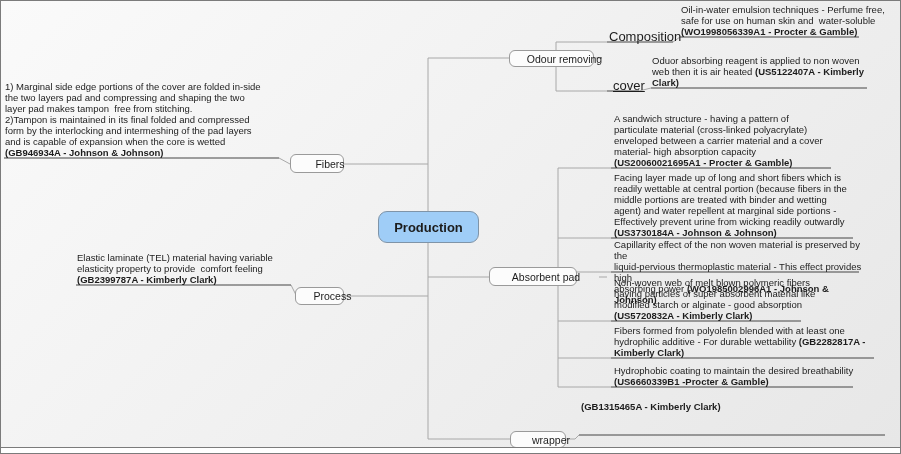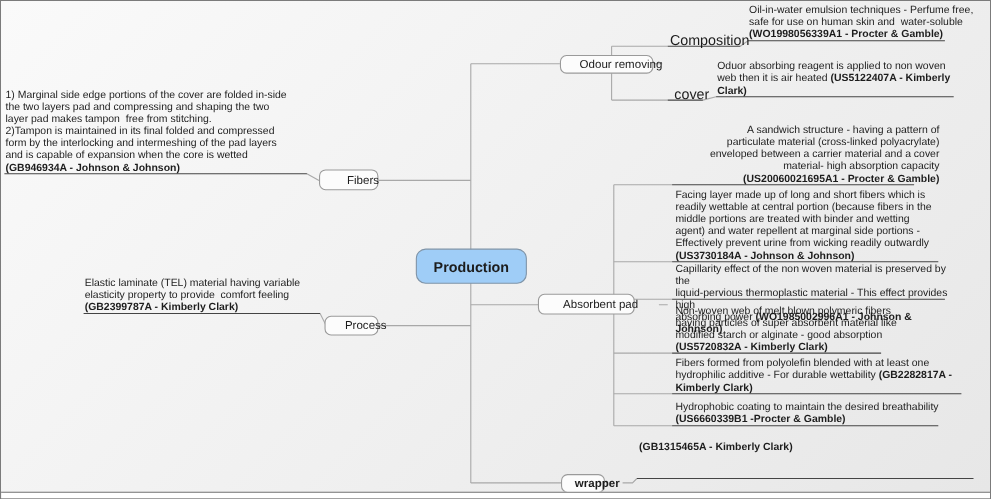--- a/index.html
+++ b/index.html
@@ -87,26 +87,26 @@
 
     <div class="note" style="left:76px;top:251px;width:225px;"><span>Elastic laminate (TEL) material having variable
 elasticity property to provide  comfort feeling
 </span><span class="b">(GB2399787A - Kimberly Clark)</span></div>
 
     <div class="lbl" style="left:608px;top:30px;">Composition</div>
     <div class="note" style="left:680px;top:3px;width:225px;"><span>Oil-in-water emulsion techniques - Perfume free,
 safe for use on human skin and  water-soluble
 </span><span class="b">(WO1998056339A1 - Procter &amp; Gamble)</span></div>
 
-    <div class="lbl" style="left:612px;top:79px;">cover</div>
+    <div class="lbl" style="left:612px;top:79px;text-decoration:underline;">cover</div>
     <div class="note" style="left:651px;top:54px;width:235px;"><span>Oduor absorbing reagent is applied to non woven
 web then it is air heated </span><span class="b">(US5122407A - Kimberly
 Clark)</span></div>
 
-    <div class="note" style="left:613px;top:112px;width:240px;text-align:right;"><span>A sandwich structure - having a pattern of
+    <div class="note" style="left:613px;top:112px;width:240px;"><span>A sandwich structure - having a pattern of
 particulate material (cross-linked polyacrylate)
 enveloped between a carrier material and a cover
 material- high absorption capacity
 </span><span class="b">(US20060021695A1 - Procter &amp; Gamble)</span></div>
 
     <div class="note" style="left:613px;top:171px;width:250px;"><span>Facing layer made up of long and short fibers which is
 readily wettable at central portion (because fibers in the
 middle portions are treated with binder and wetting
 agent) and water repellent at marginal side portions -
 Effectively prevent urine from wicking readily outwardly
@@ -127,18 +127,18 @@
 
     <div class="note" style="left:613px;top:364px;width:250px;"><span>Hydrophobic coating to maintain the desired breathability
 </span><span class="b">(US6660339B1 -Procter &amp; Gamble)</span></div>
 
     <div class="note" style="left:580px;top:400px;width:310px;"><span class="b">(GB1315465A - Kimberly Clark)</span></div>
 
     <div class="bubble" style="left:289px;top:153px;width:54px;height:19px;">Fibers</div>
     <div class="bubble" style="left:294px;top:286px;width:49px;height:18px;">Process</div>
     <div class="bubble" style="left:508px;top:49px;width:85px;height:17px;">Odour removing</div>
     <div class="bubble" style="left:488px;top:266px;width:88px;height:19px;">Absorbent pad</div>
-    <div class="bubble" style="left:509px;top:430px;width:40px;height:17px;font-weight:bold;">wrapper</div>
+    <div class="bubble" style="left:509px;top:430px;width:56px;height:17px;">wrapper</div>
 
-    <div class="rootnode" style="left:377px;top:210px;width:101px;height:32px;margin-top:15px;">Production</div>
+    <div class="rootnode" style="left:377px;top:210px;width:101px;height:32px;">Production</div>
 
   </div>
 </div>
 
 </body></html>

